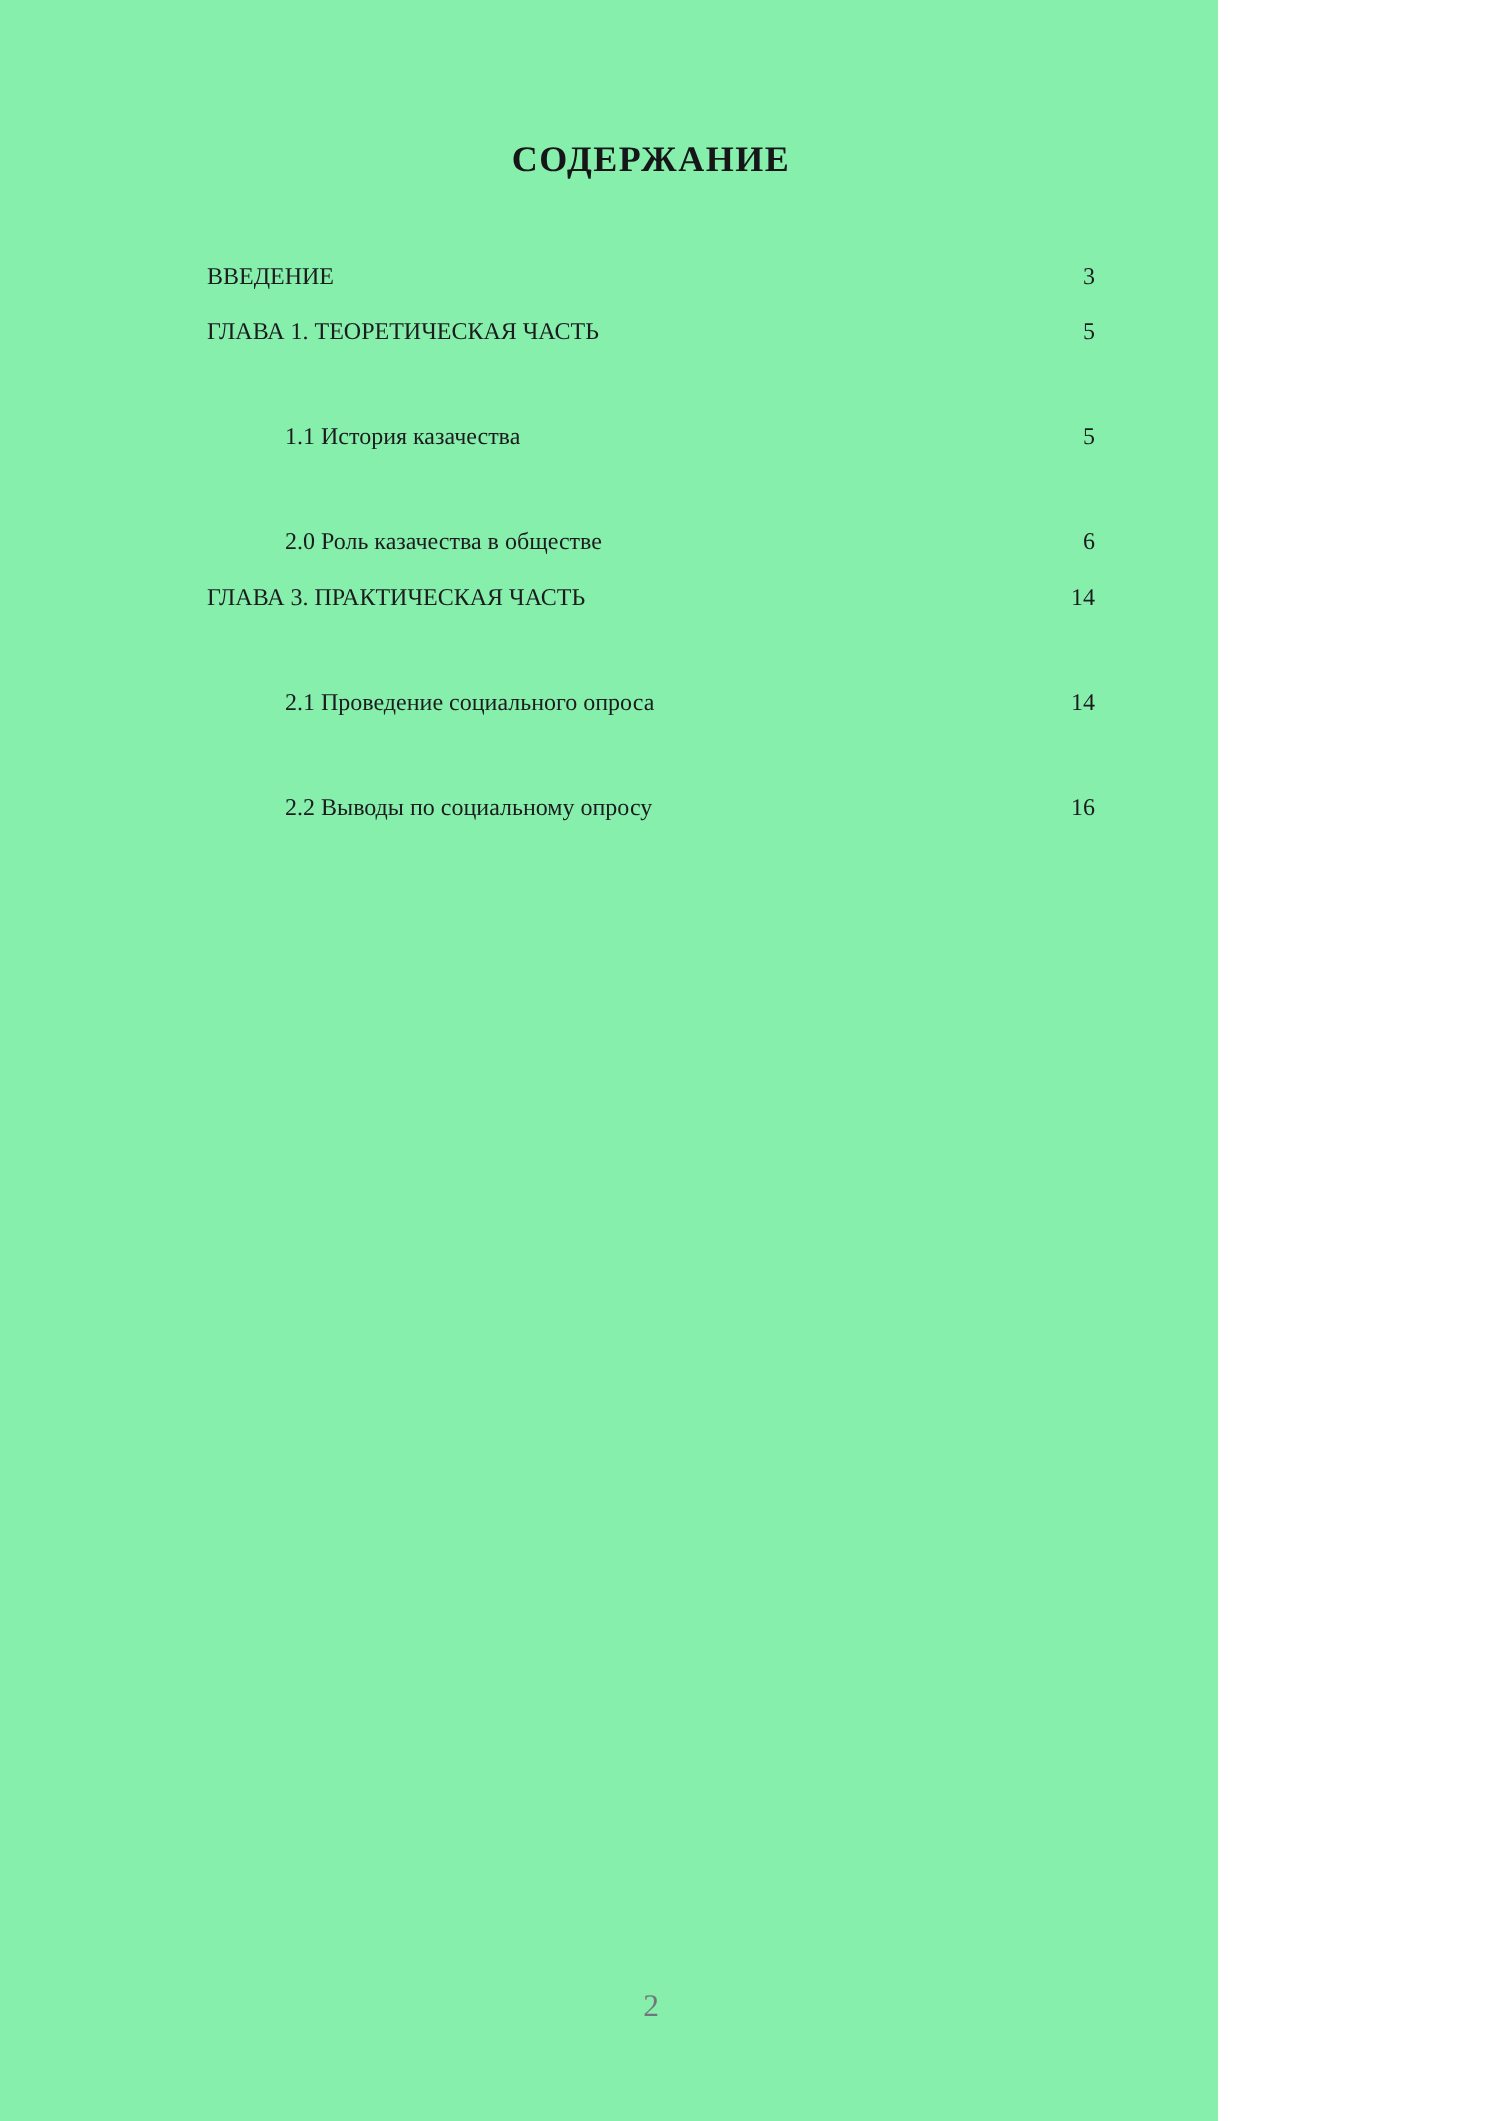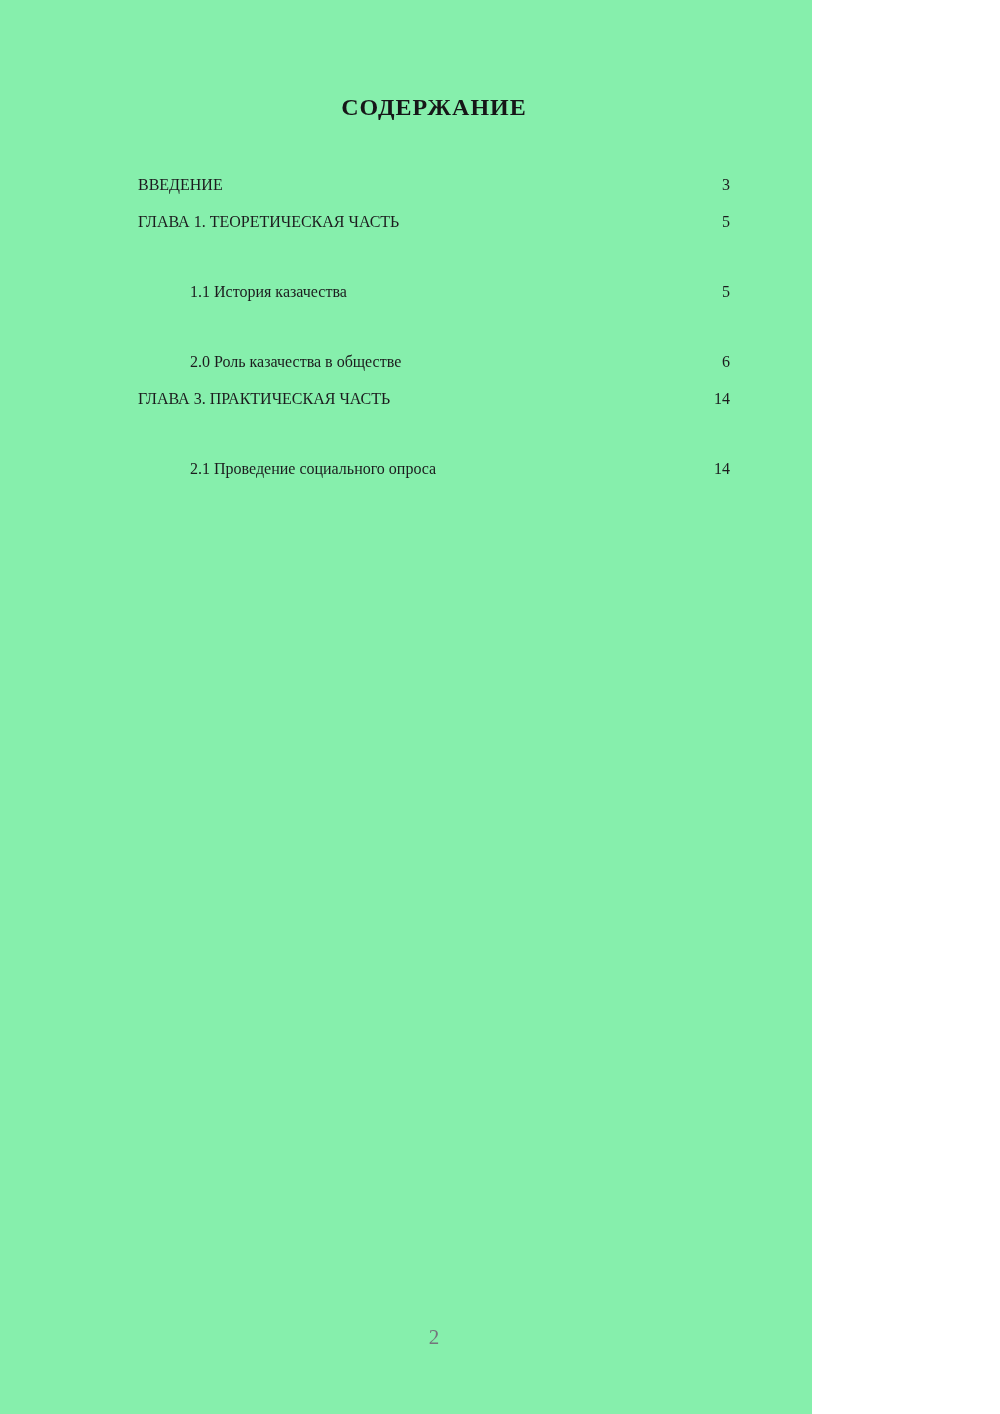--- a/index.html
+++ b/index.html
@@ -100,20 +100,24 @@
     <div class="toc-row level-0">
       <span class="toc-label">ГЛАВА 3. ПРАКТИЧЕСКАЯ ЧАСТЬ</span>
       <span class="toc-page">14</span>
     </div>
 
     <div class="toc-row level-1">
       <span class="toc-label">2.1 Проведение социального опроса</span>
       <span class="toc-page">14</span>
     </div>
 
+    <div class="toc-row level-1">
+      <span class="toc-label">2.2 Выводы по социальному опросу</span>
+      <span class="toc-page">16</span>
+    </div>
 
 
 
   </div>
 
   <div class="page-footer">2</div>
 
 </div>
 
 </body></html>

